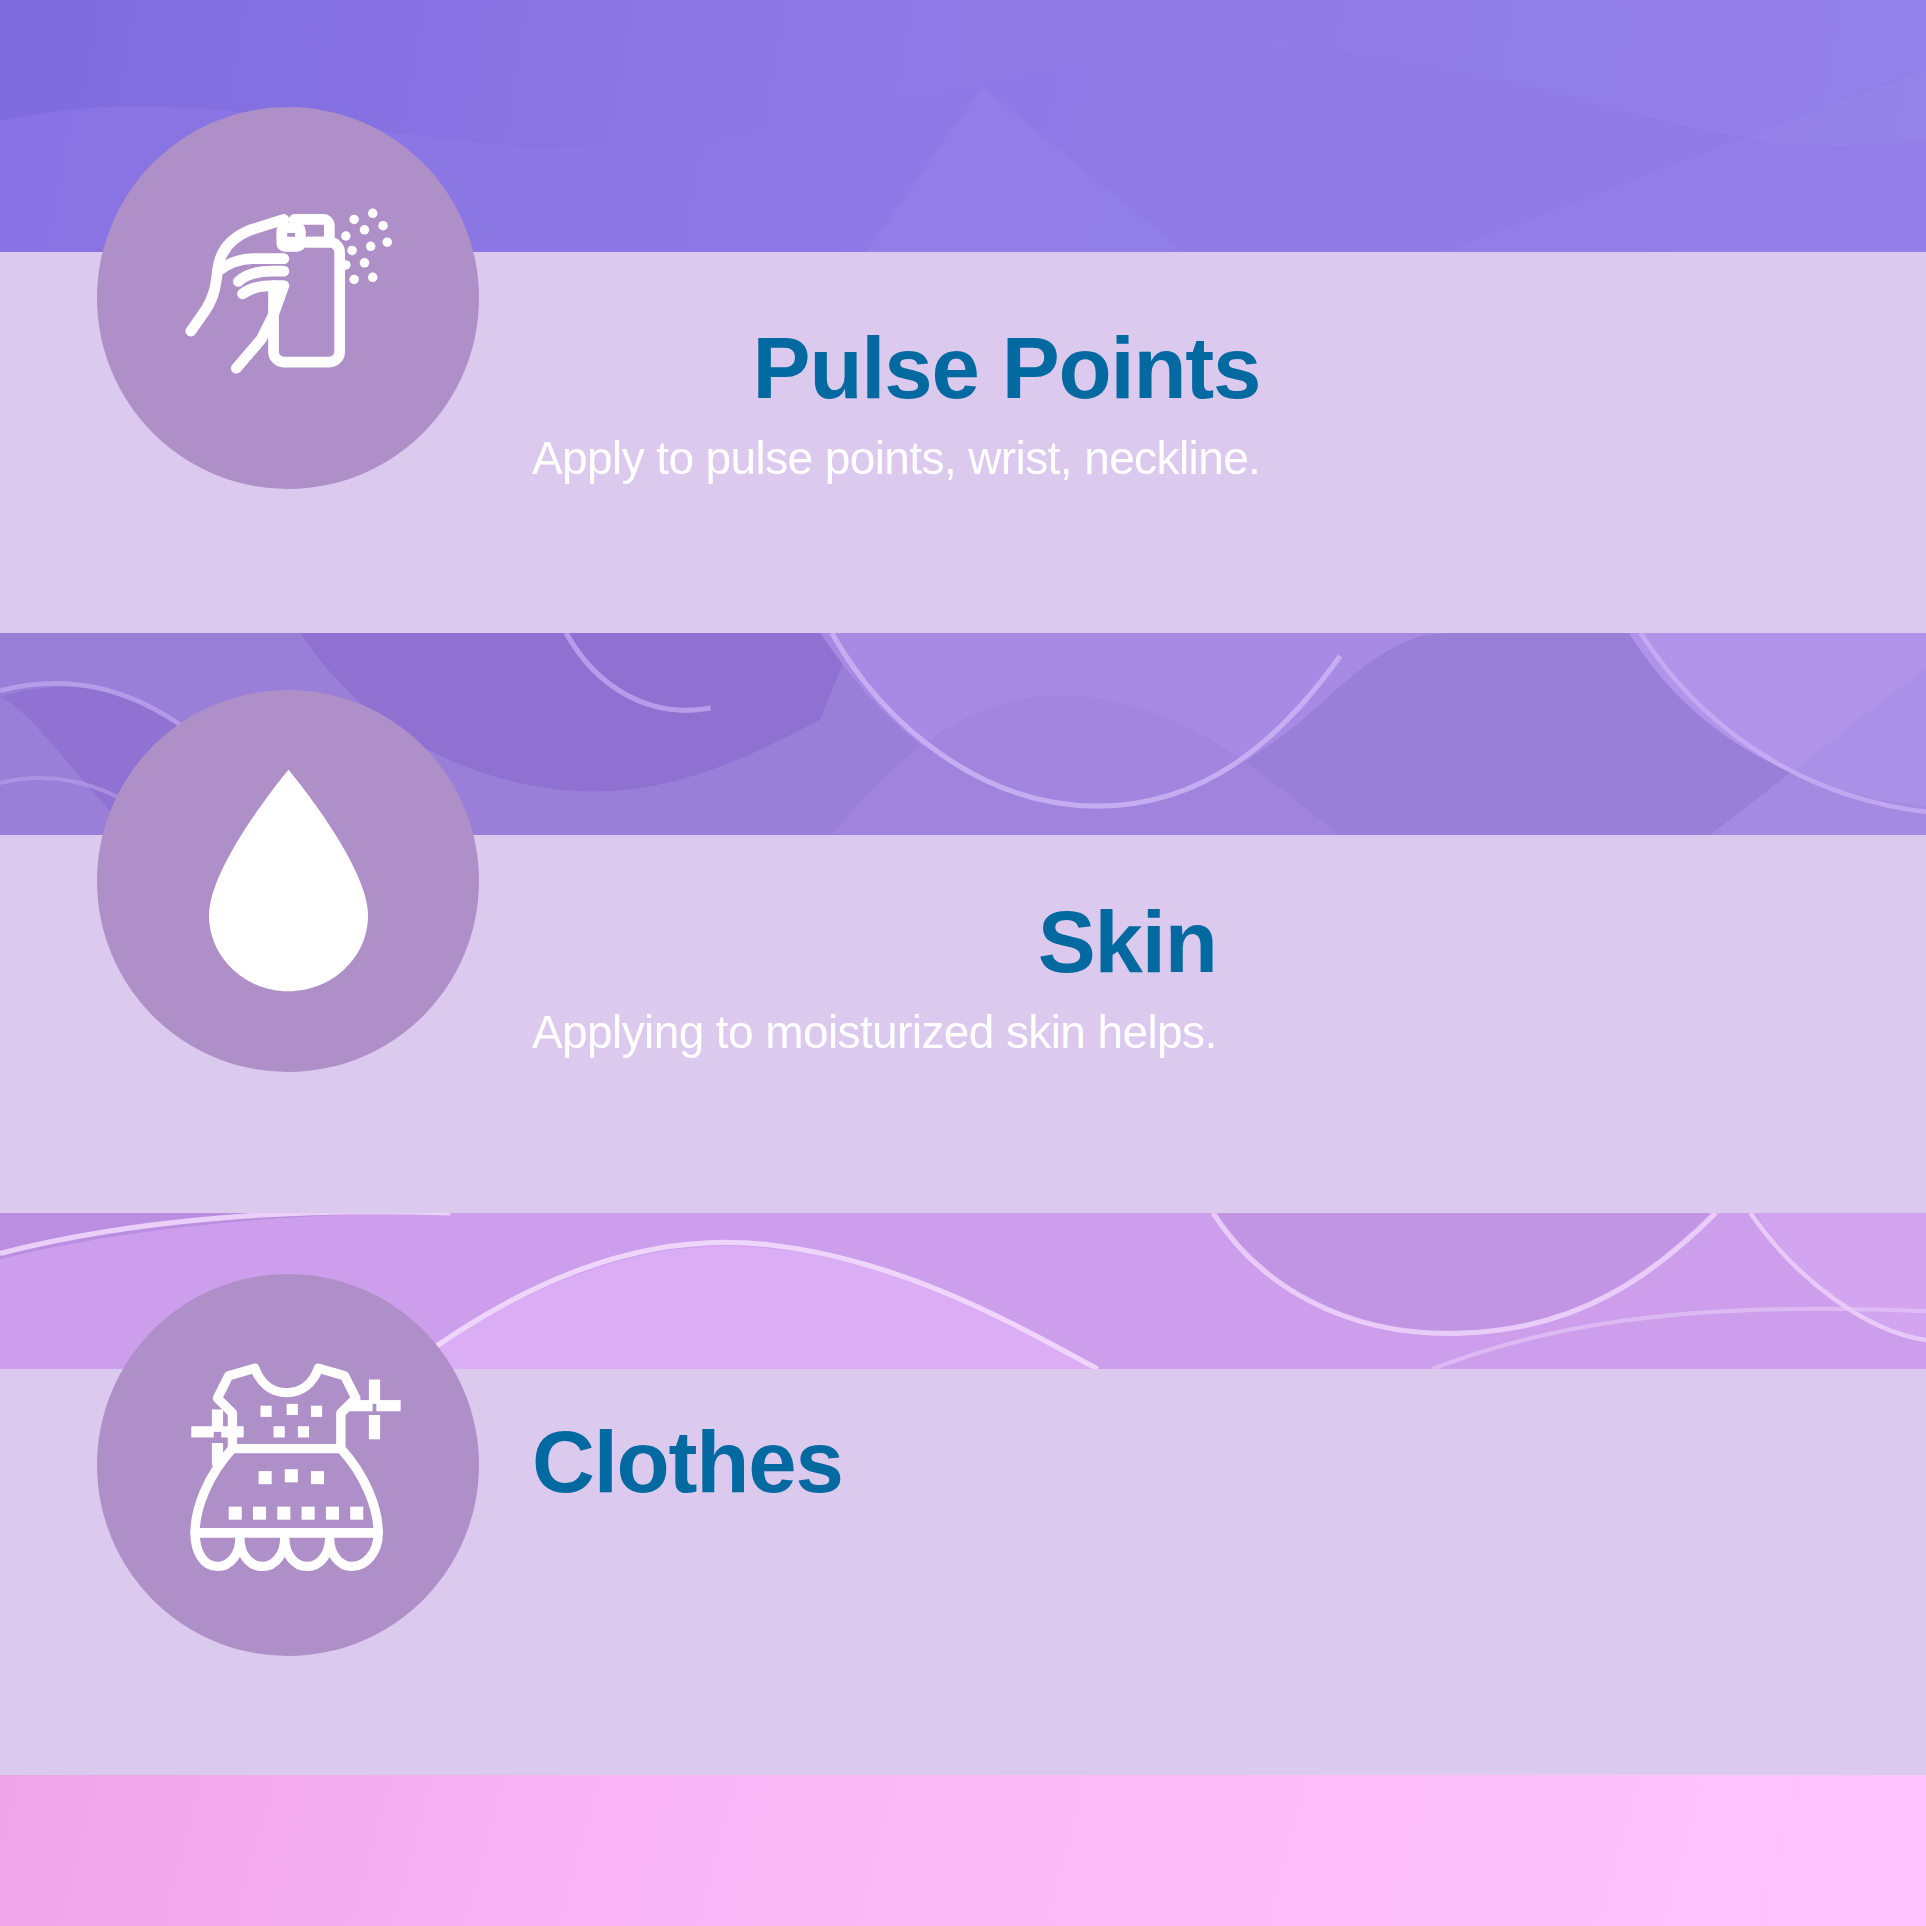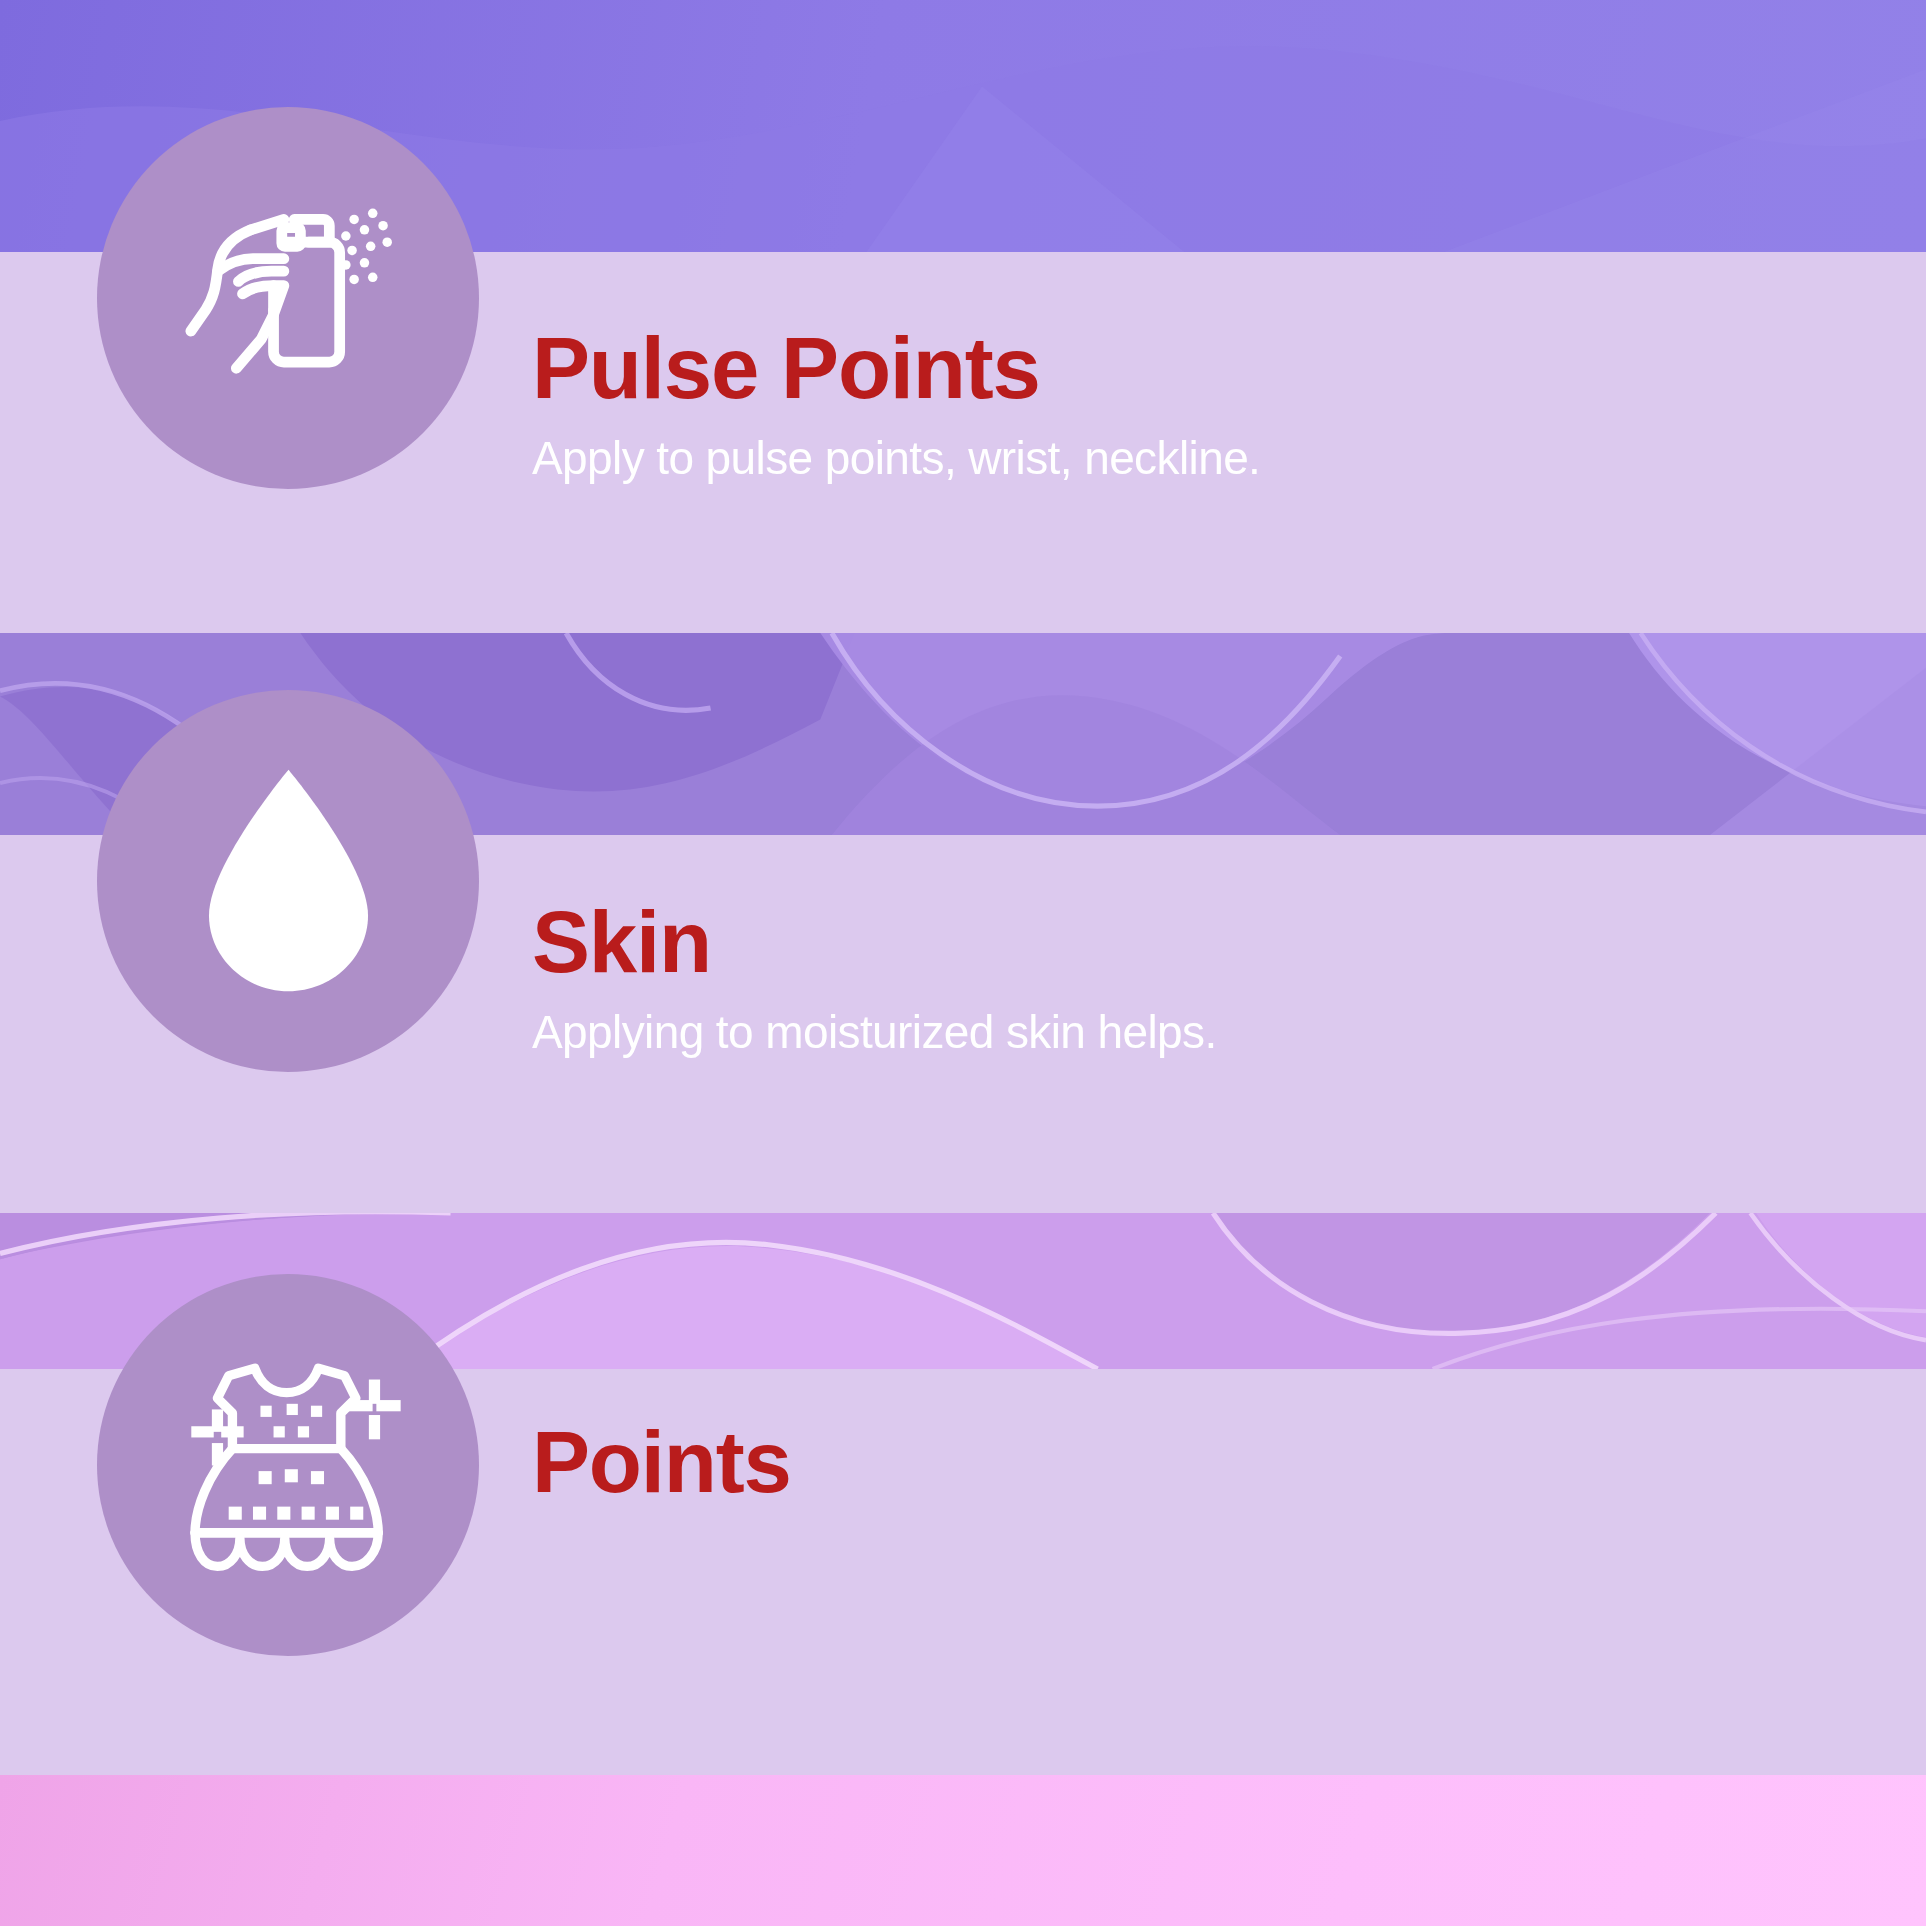--- a/index.html
+++ b/index.html
@@ -39,26 +39,27 @@
     background:#AE8FC8;
     left:97px;
     display:flex;align-items:center;justify-content:center;
     z-index:5;
   }
   .icon-circle svg{display:block;}
 
   .text-block{position:absolute;left:532px;z-index:6;}
   .headline{
     margin:0;
-    color:#b91c1c;
+    color:#0369a1;
     font-weight:700;
     font-size:87px;
     line-height:1.0;
     letter-spacing:-1.2px;
     white-space:nowrap;
+    text-align:right;
   }
   .subline{
     margin:0;
     color:#FFFFFF;
     font-weight:400;
     font-size:46px;
     line-height:1.16;
     letter-spacing:-0.6px;
     max-width:1340px;
   }
@@ -224,18 +225,18 @@
           <rect x="24" y="35" width="6" height="12"></rect>
           <rect x="24" y="53" width="6" height="12"></rect>
           <rect x="13" y="44" width="12" height="6"></rect>
           <rect x="29" y="44" width="12" height="6"></rect>
         </g>
       </svg>
     </span>
   </div>
 
   <div class="text-block" id="text-3">
-    <h2 class="headline">Points</h2>
+    <h2 class="headline">Clothes</h2>
     <div class="gap-md"></div>
   </div>
 
 </div>
 
 
 </body></html>

